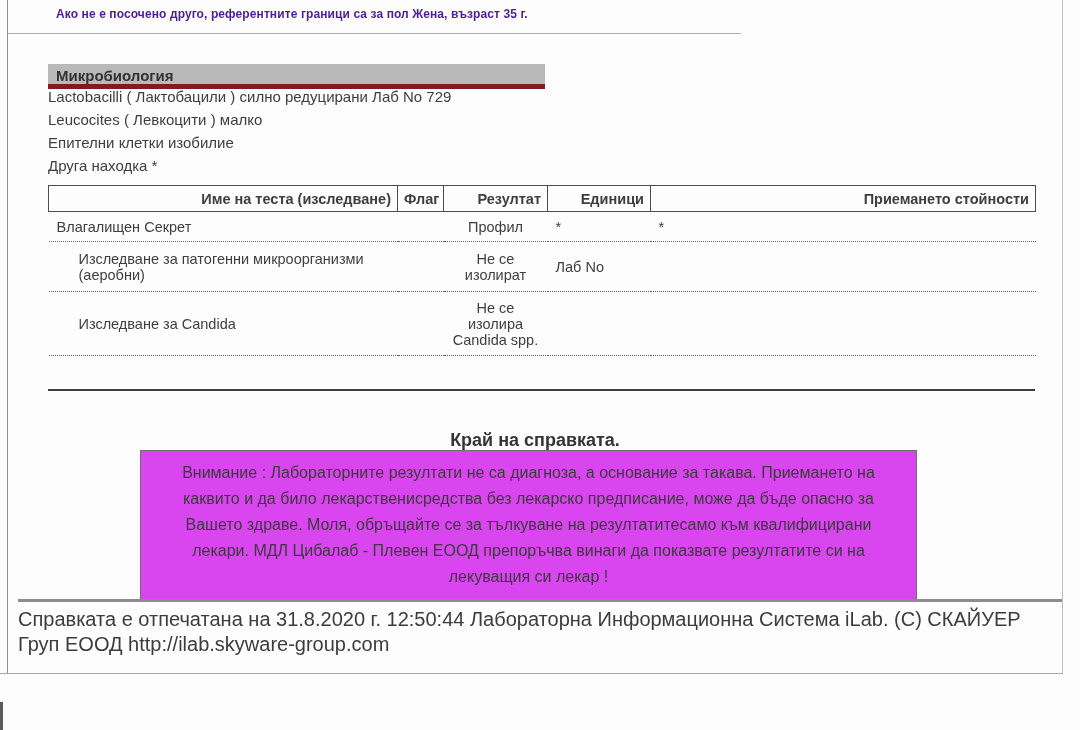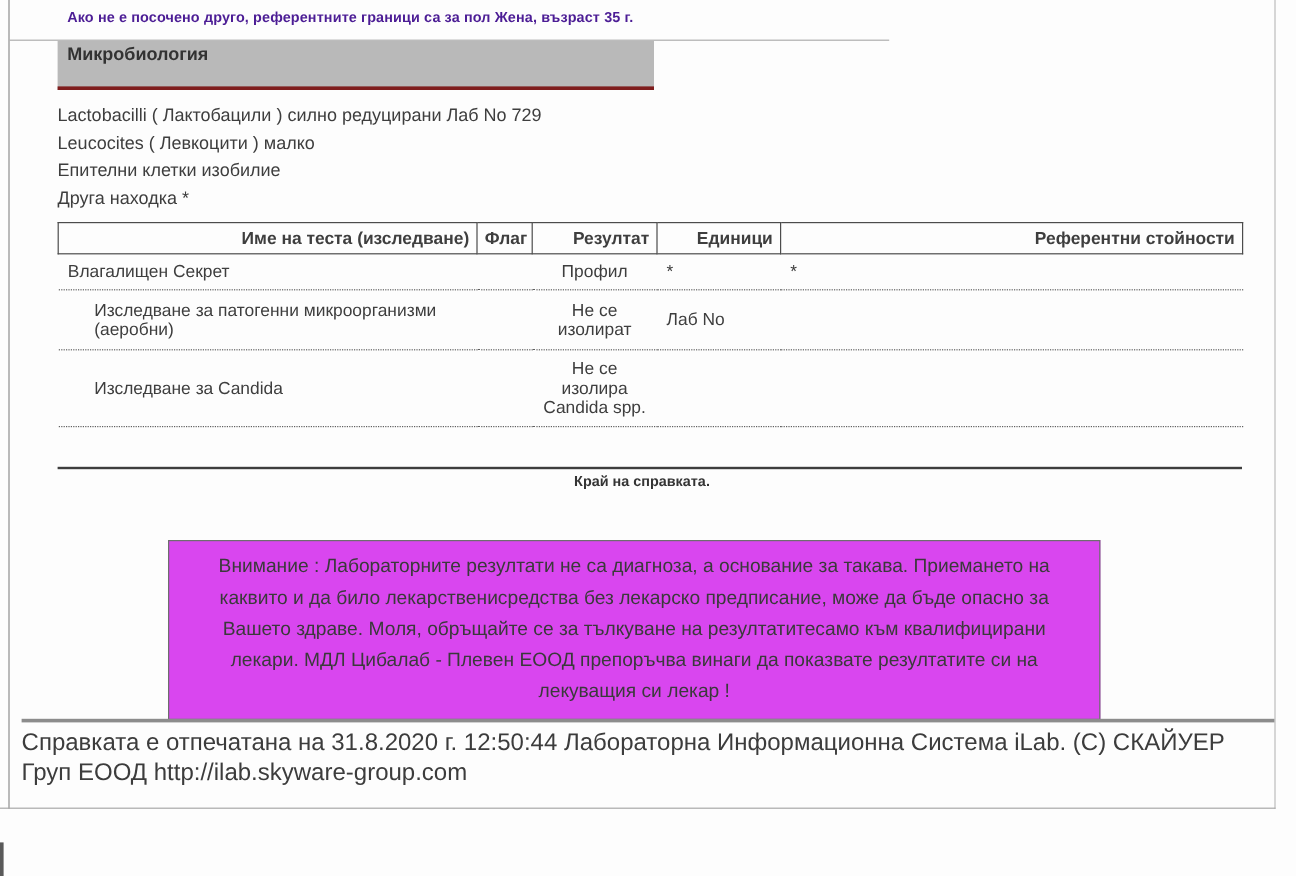--- a/index.html
+++ b/index.html
@@ -24,23 +24,23 @@
   .page-title {
     position: absolute; left: 56px; top: 7px;
     font-size: 12px; font-weight: bold; color: #4c1d95;
     letter-spacing: 0.1px;
   }
   .title-rule {
     position: absolute; left: 8px; top: 33px;
     width: 733px; height: 1px; background: #adadad;
   }
   .section-bar {
-    position: absolute; left: 48px; top: 34px;
-    width: 497px; height: 41px; box-sizing: border-box;
-    background: #b9b9b9; border-bottom: 3px solid #7f1d1d;
+    position: absolute; left: 48px; top: 64px;
+    width: 497px; height: 25px; box-sizing: border-box;
+    background: #b9b9b9; border-bottom: 5px solid #7f1d1d;
     font-size: 15px; font-weight: bold; line-height: 24px;
     padding-left: 8px; color: #323232;
   }
   .notes {
     position: absolute; left: 48px; top: 85px;
     font-size: 15px; line-height: 23px; color: #3e3e3e;
   }
   .results-table {
     position: absolute; left: 48px; top: 185px;
     width: 987px; border-collapse: collapse; table-layout: fixed;
@@ -72,22 +72,22 @@
   .results-table td.ref    { padding-left: 8px; }
   .results-table tr.r1 { height: 30px; }
   .results-table tr.r2 { height: 50px; }
   .results-table tr.r3 { height: 64px; }
 
   .end-rule {
     position: absolute; left: 48px; top: 389px;
     width: 987px; height: 2px; background: #3e3e3e;
   }
   .end-note {
-    position: absolute; left: 0; top: 394px; width: 1070px;
-    text-align: center; font-size: 12px; font-weight: bold; color: #343434;
+    position: absolute; left: 0; top: 430px; width: 1070px;
+    text-align: center; font-size: 18px; font-weight: bold; color: #343434;
   }
   .warning-box {
     position: absolute; left: 140px; top: 450px;
     width: 777px; box-sizing: border-box;
     border: 1px solid #6e6e6e; background: #d946ef;
     padding: 9px 18px;
     font-size: 16px; line-height: 26px; text-align: center; color: #3a3a3a;
   }
   .footer-rule {
     position: absolute; left: 18px; top: 599px;
@@ -127,21 +127,21 @@
         <col class="c-res">
         <col class="c-unit">
         <col class="c-ref">
     </colgroup>
     <thead>
       <tr>
         <th class="h-name">Име на теста (изследване)</th>
         <th class="h-flag">Флаг</th>
         <th class="h-res">Резултат</th>
         <th class="h-unit">Единици</th>
-        <th class="h-ref">Референтни стойности</th>
+        <th class="h-ref">Приемането стойности</th>
       </tr>
     </thead>
     <tbody>
       <tr class="r1">
         <td class="name">Влагалищен Секрет</td>
         <td class="flag"></td>
         <td class="result">Профил</td>
         <td class="units">*</td>
         <td class="ref">*</td>
       </tr>

